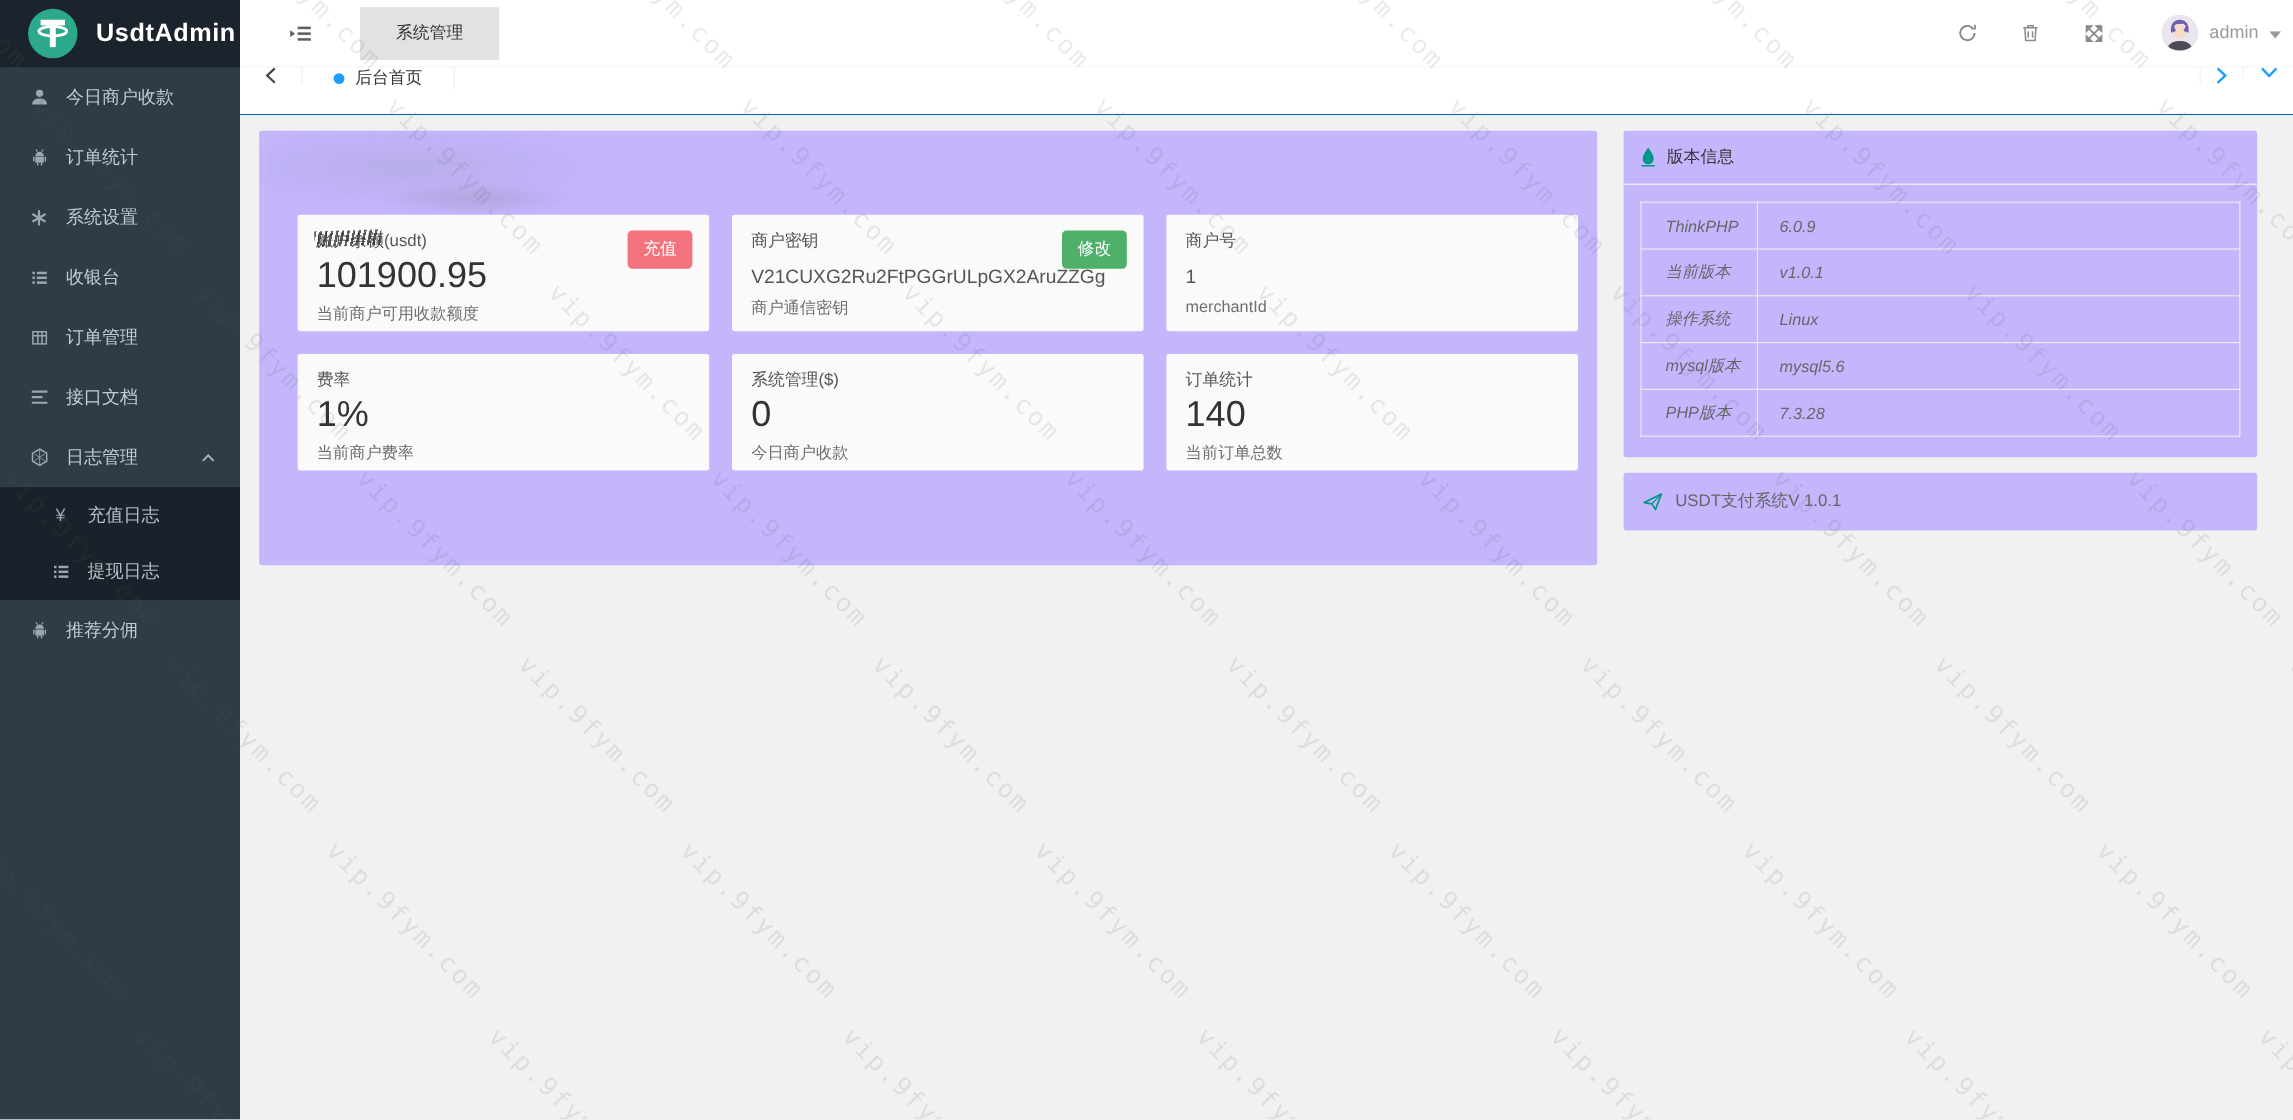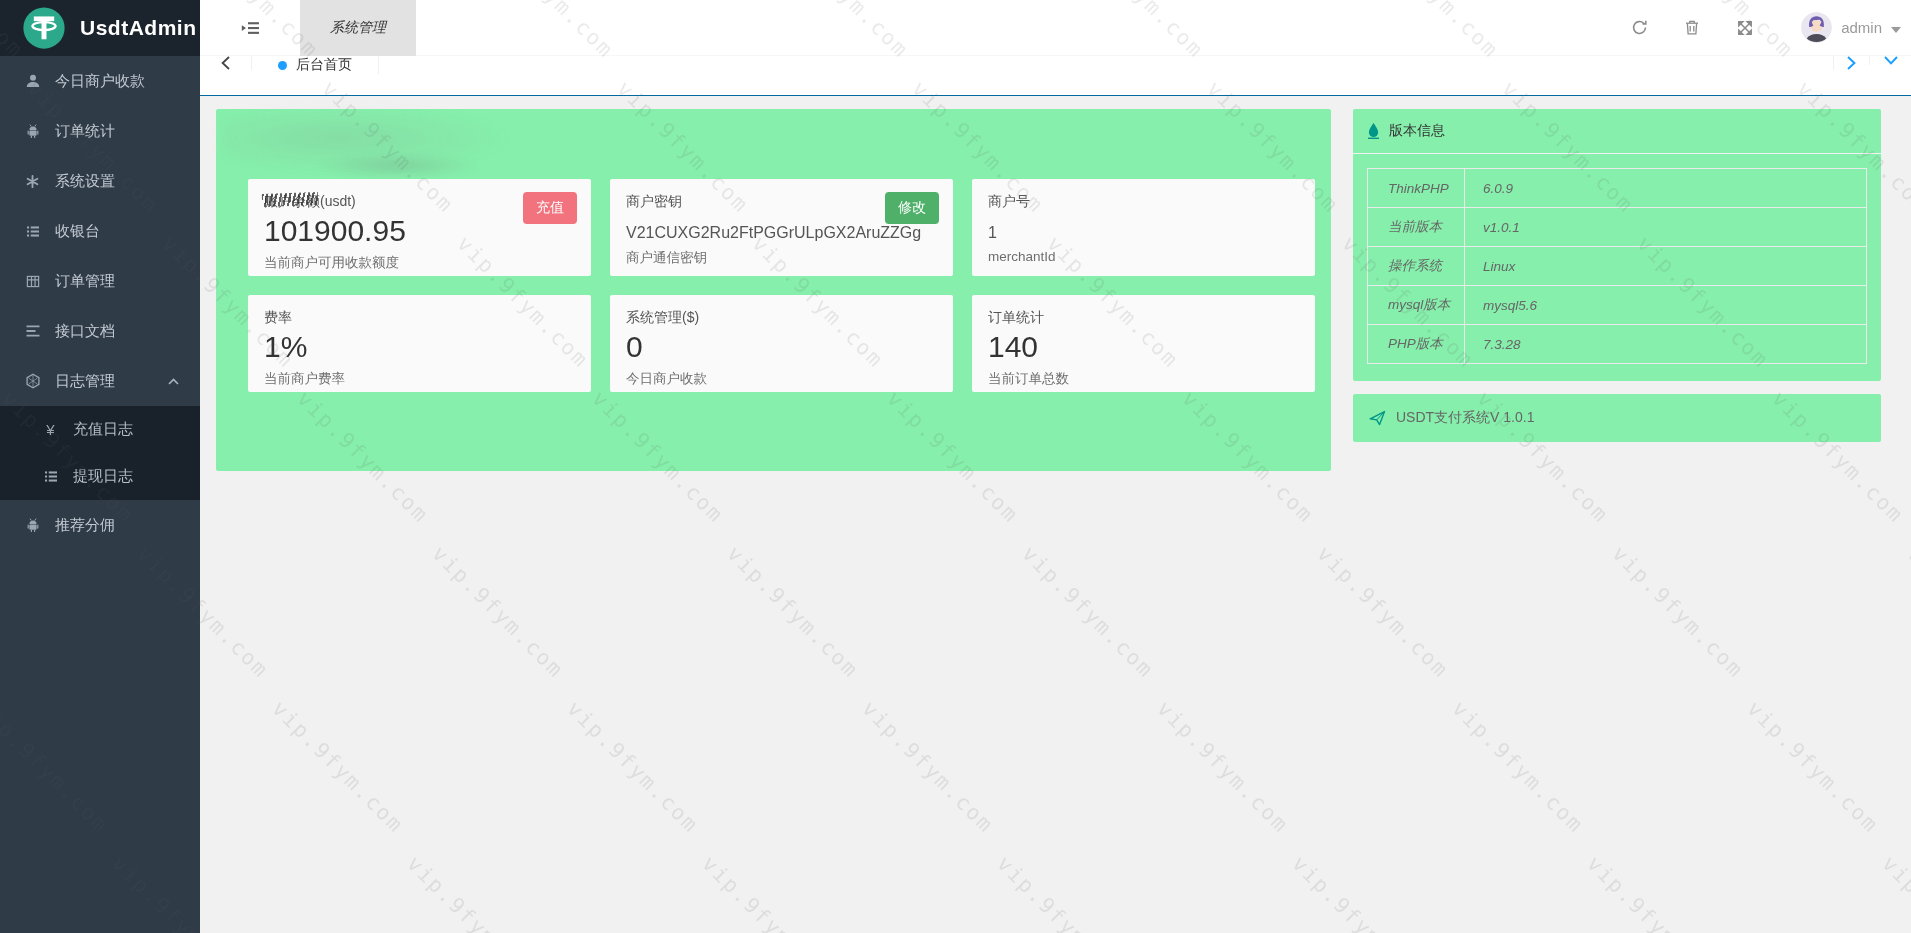--- a/index.html
+++ b/index.html
@@ -18,39 +18,39 @@
   .submenu { background:#19212a; }
   .submenu .menu-item { height:47px; padding-left:42px; color:#b7bfc8; }
   .icon svg { display:block; }
   .icon .glyph { font-size:15px; line-height:15px; color:inherit; }
 
   
   .main { flex:1; display:flex; flex-direction:column; min-width:0; }
 
   .topbar { height:56px; background:#ffffff; display:flex; align-items:center; border-bottom:1px solid #f6f6f6; }
   .collapse-btn { width:100px; height:56px; display:flex; align-items:center; justify-content:center; cursor:pointer; color:#5f5f5f; }
-  .top-tab { height:56px; display:flex; align-items:center; padding:0 30px; background:#e2e2e2; font-size:14px; color:#333; cursor:pointer;font-style:italic; }
+  .top-tab { height:44px; display:flex; align-items:center; padding:0 30px; background:#e2e2e2; font-size:14px; color:#333; cursor:pointer; }
   .top-right { margin-left:auto; display:flex; align-items:center; gap:35px; padding-right:10px; }
   .tool-icon { width:18px; height:18px; display:inline-flex; align-items:center; justify-content:center; color:#8b8b8b; cursor:pointer; }
   .user-wrap { display:flex; align-items:center; gap:9px; cursor:pointer; margin-left:12px; }
   .avatar { width:31px; height:31px; border-radius:50%; overflow:hidden; display:block; }
   .username { font-size:15px; color:#9a9a9a; }
   .caret { color:#9a9a9a; }
 
   .tabsbar { height:40px; background:#ffffff; border-bottom:1px solid #0369a1; display:flex; align-items:flex-start; }
   .tab-prev { width:52px; display:flex; align-items:center; justify-content:center; border-right:1px solid #f1f1f1; color:#454545; cursor:pointer; }
   .crumb-tab { display:flex; align-items:center; gap:9px; padding:0 26px; border-right:1px solid #f1f1f1; cursor:pointer; }
   .crumb-dot { width:9px; height:9px; border-radius:50%; }
   .crumb-label { font-size:14px; color:#333; }
   .nav-cell { width:36px; display:flex; align-items:center; justify-content:center; border-left:1px solid #f1f1f1; cursor:pointer; }
   .tabs-spacer { flex:1; }
 
   .content { flex:1; background:#f1f1f2; padding:13px 30px 0 16px; display:flex; gap:22px; }
 
-  .panel { background:#86efac; border-radius:2px; }
+  .panel { background:#c4b5fd; border-radius:2px; }
   .panel-left { width:1115px; height:362px; padding:70px 16px 0 32px; position:relative; }
   .cards-grid { display:grid; grid-template-columns:repeat(3,1fr); column-gap:14px; row-gap:10px;gap:19px; }
   .card { background:#fafafa; border-radius:2px; height:97px; padding:13px 16px; position:relative; }
   .card .label { font-size:14px; color:#555; position:relative; display:inline-block; }
   .card .value { font-size:30px; color:#333; margin-top:3px; line-height:34px; }
   .card .value.small { font-size:16px; color:#555; margin-top:12px; line-height:20px; }
   .card .caption { font-size:13.5px; color:#6e6e6e; margin-top:6px; }
   .action-btn { position:absolute; top:13px; right:14px; border:none; color:#fff; font-size:14px;
                 padding:7px 13px; border-radius:4px; cursor:pointer; font-family:inherit; }
 

